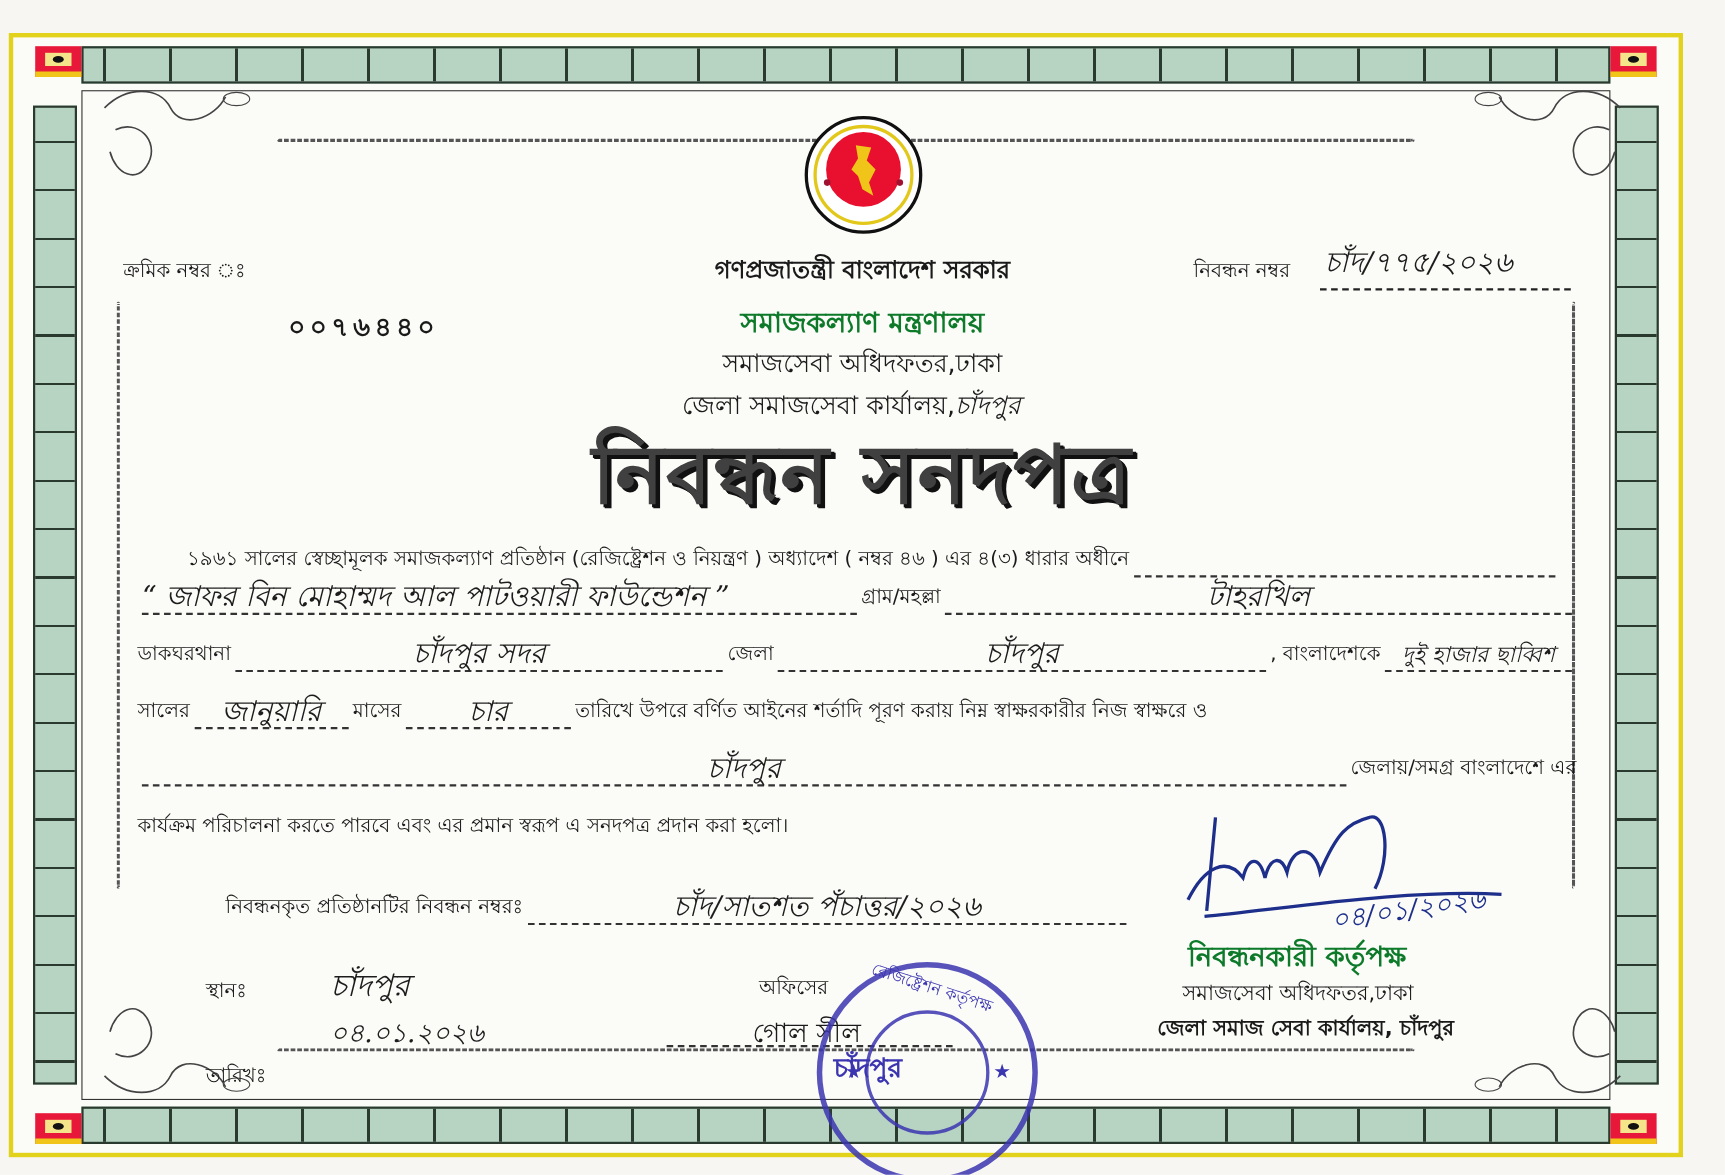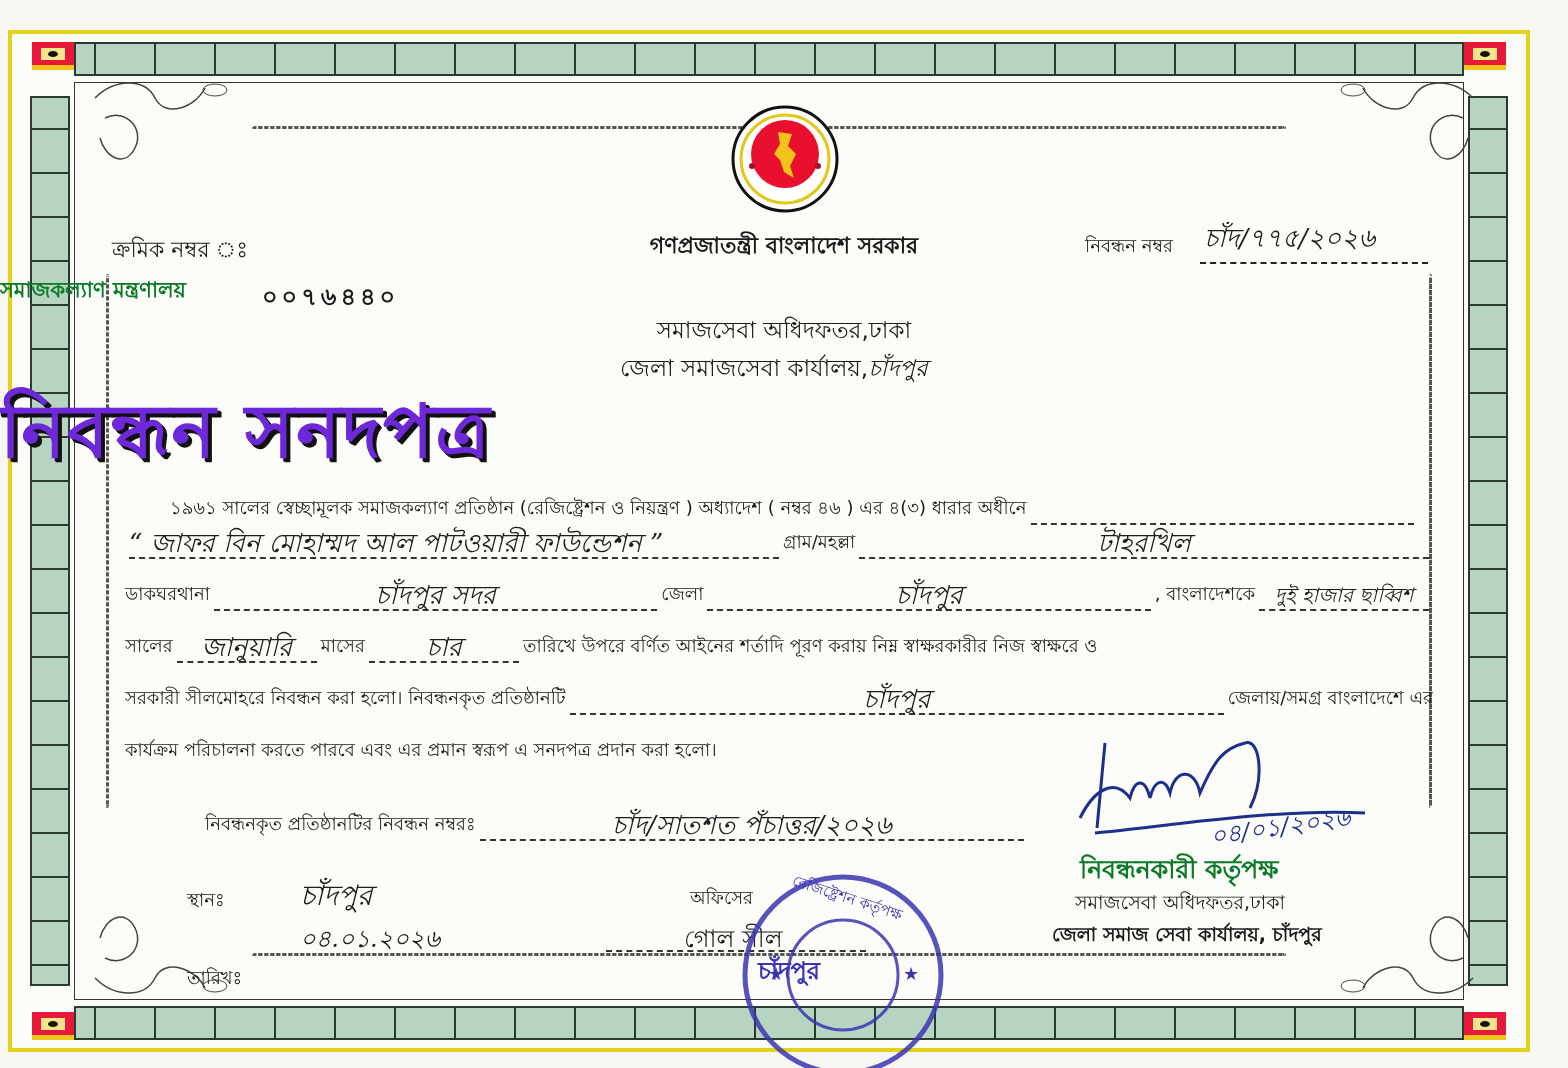--- a/index.html
+++ b/index.html
@@ -41,30 +41,30 @@
       position:absolute; border:2px dashed #555; border-radius:8px;
     }
     .chain.h-top { left:240px; right:240px; top:92px; height:0; border-width:0 0 3px 0; border-style:dotted; }
     .chain.h-bot { left:240px; right:240px; bottom:92px; height:0; border-width:0 0 3px 0; border-style:dotted; }
     .chain.v-left { top:240px; bottom:240px; left:94px; width:0; border-width:0 0 0 3px; border-style:dotted; }
     .chain.v-right { top:240px; bottom:240px; right:94px; width:0; border-width:0 3px 0 0; border-style:dotted; }
     .flourish { position:absolute; width:150px; height:110px; }
     .abs { position:absolute; }
     .emblem { left:730px; top:104px; width:110px; height:110px; }
     .gov-title { left:0; width:1568px; top:228px; text-align:center; font-size:22px; font-weight:bold; }
-    .ministry { left:0; width:1568px; top:274px; font-size:21px; color:#0d7a2a; font-weight:bold; }
+    .ministry { left:0; width:1568px; top:274px; text-align:center; font-size:25px; color:#0d7a2a; font-weight:bold; }
     .dept { left:0; width:1568px; top:312px; text-align:center; font-size:23px; }
     .office { left:620px; top:350px; font-size:23px; }
     .big-title {
-      left:0; width:1568px; top:375px; text-align:left; font-size:74px; font-weight:bold; color:#6d28d9;
+      left:0; width:1568px; top:375px; text-align:center; font-size:74px; font-weight:bold; color:#404040;
       text-shadow: 4px 4px 0 #111, 3px 3px 0 #111; letter-spacing:2px;
       font-family:"DejaVu Serif", serif;
     }
     .hand { font-family:"DejaVu Serif", serif; font-style:italic; color:#1c1c1c; }
-    .serial-label { left:112px; top:232px; font-size:22px; }
+    .serial-label { left:112px; top:232px; font-size:18px; }
     .serial-val { left:262px; top:278px; font-size:24px; font-weight:bold; letter-spacing:4px; }
     .reg-label { left:1085px; top:232px; font-size:18px; }
     .reg-val { left:1200px; top:218px; font-size:26px; border-bottom:2px dashed #222; padding:0 4px; width:220px; }
     .row { position:absolute; left:125px; right:135px; font-size:18px; display:flex; align-items:flex-end; white-space:nowrap; }
     .fill { flex:1; border-bottom:2px dashed #333; text-align:center; font-size:26px; line-height:28px; margin:0 4px; }
     .fill.fixed { flex:none; }
     .sig { left:1075px; top:738px; width:300px; height:110px; }
     .sig-date { left:1210px; top:808px; font-size:24px; color:#1d2f8a; transform:rotate(-8deg); }
     .auth-title { left:1080px; top:850px; font-size:25px; color:#0d7a2a; font-weight:bold; }
     .auth-dept { left:1075px; top:888px; font-size:19px; }
@@ -170,21 +170,20 @@
   <span class="fill fixed hand" style="width:170px;font-size:20px">দুই হাজার ছাব্বিশ</span>
 </div>
 <div class="row" style="top:632px">
   <span>সালের</span>
   <span class="fill fixed hand" style="width:140px">জানুয়ারি</span>
   <span>মাসের</span>
   <span class="fill fixed hand" style="width:150px">চার</span>
   <span>তারিখে উপরে বর্ণিত আইনের শর্তাদি পূরণ করায় নিম্ন স্বাক্ষরকারীর নিজ স্বাক্ষরে ও</span>
 </div>
 <div class="row" style="top:684px">
-  <span>সরকারী সীলমোহরে নিবন্ধন করা হলো। নিবন্ধনকৃত প্রতিষ্ঠানটি</span>
   <span class="fill hand">চাঁদপুর</span>
   <span>জেলায়/সমগ্র বাংলাদেশে এর</span>
 </div>
 <div class="row" style="top:736px">
   <span>কার্যক্রম পরিচালনা করতে পারবে এবং এর প্রমান স্বরূপ এ সনদপত্র প্রদান করা হলো।</span>
 </div>
 <div class="row" style="top:810px;left:205px;right:540px">
   <span>নিবন্ধনকৃত প্রতিষ্ঠানটির নিবন্ধন নম্বরঃ</span>
   <span class="fill hand">চাঁদ/সাতশত পঁচাত্তর/২০২৬</span>
 </div>

